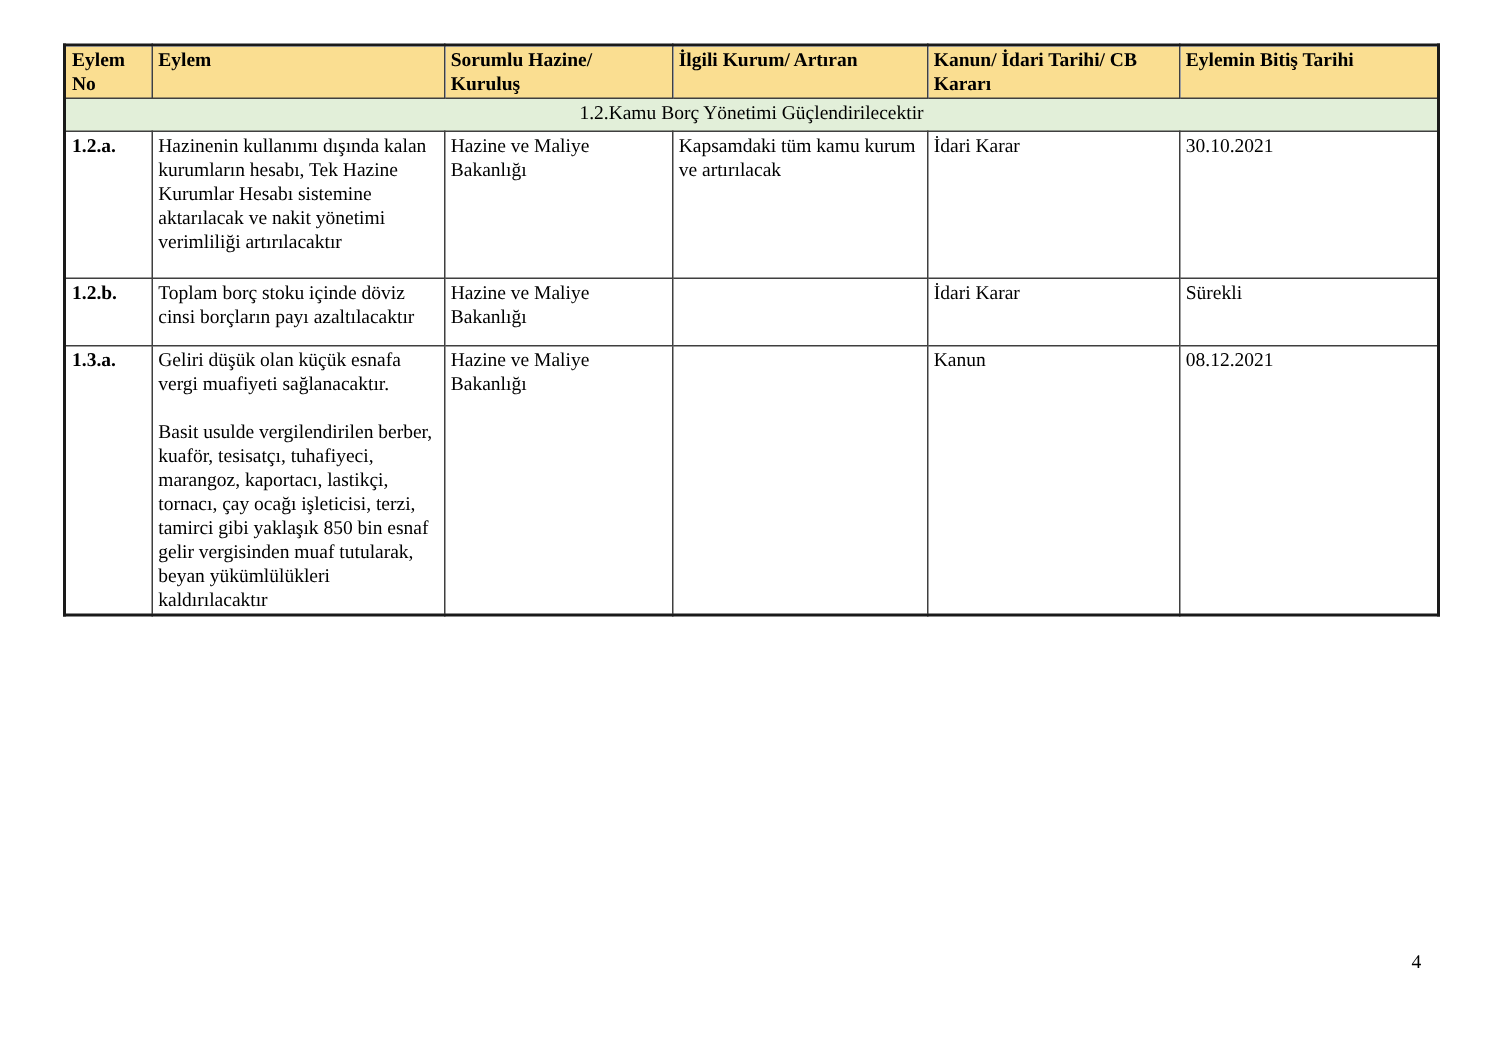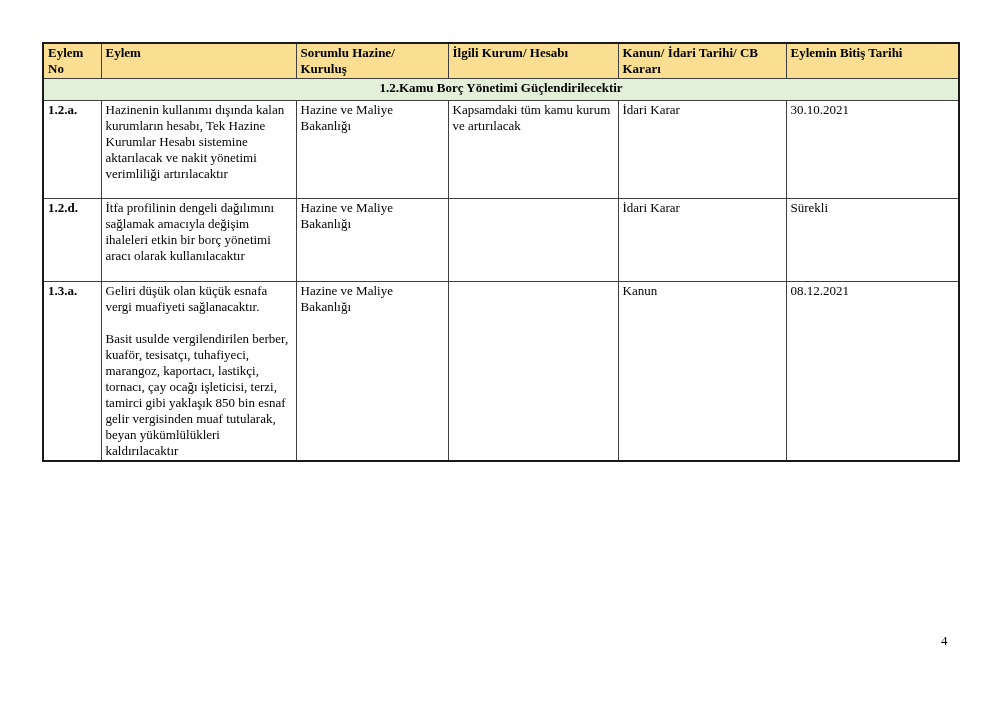--- a/index.html
+++ b/index.html
@@ -17,21 +17,21 @@
     height: 707px;
     position: relative;
     background: #ffffff;
     font-family: "Liberation Serif", "DejaVu Serif", serif;
     color: #000000;
     overflow: hidden;
   }
   table.doc-table {
     position: absolute;
     left: 42px;
-    top: 42px;
+    top: 29px;
     width: 916px;
     border-collapse: collapse;
     table-layout: fixed;
     border: 2px solid #1a1a1a;
   }
   .doc-table th,
   .doc-table td {
     border: 1px solid var(--border-col);
     vertical-align: top;
     text-align: left;
@@ -39,21 +39,21 @@
     font-size: 13px;
     line-height: 16px;
     overflow: hidden;
   }
   .doc-table th {
     background: var(--header-bg);
     font-weight: bold;
   }
   tr.section-row td {
     background: var(--section-bg);
-    font-weight: bold;
+    font-weight: normal;
     text-align: center;
     padding: 1px 2px;
   }
   td.c-no { font-weight: bold; }
   td.c-eylem { white-space: pre-wrap; }
   tr.h-header  { height: 33px; }
   tr.h-sec1    { height: 22px; }
   tr.h-r12a    { height: 98px; }
   tr.h-r12b    { height: 45px; }
   tr.h-r12c    { height: 85px; }
@@ -78,49 +78,49 @@
     <col style="width:152px">
     <col style="width:170px">
     <col style="width:168px">
     <col style="width:173px">
   </colgroup>
   <thead>
     <tr class="h-header">
       <th>Eylem No</th>
       <th>Eylem</th>
       <th>Sorumlu Hazine/ Kuruluş</th>
-      <th>İlgili Kurum/ Hesabı</th>
+      <th>İlgili Kurum/ Artıran</th>
       <th>Kanun/ İdari Tarihi/ CB Kararı</th>
       <th>Eylemin Bitiş Tarihi</th>
     </tr>
   </thead>
   <tbody>
     <tr class="section-row h-sec1">
       <td colspan="6">1.2.Kamu Borç Yönetimi Güçlendirilecektir</td>
     </tr>
 
     <tr class="h-r12a">
       <td class="c-no">1.2.a.</td>
       <td class="c-eylem">Hazinenin kullanımı dışında kalan kurumların hesabı, Tek Hazine Kurumlar Hesabı sistemine aktarılacak ve nakit yönetimi verimliliği artırılacaktır</td>
       <td>Hazine ve Maliye Bakanlığı</td>
       <td>Kapsamdaki tüm kamu kurum ve artırılacak</td>
       <td>İdari Karar</td>
       <td>30.10.2021</td>
     </tr>
 
-
-
-    <tr class="h-r12d">
-      <td class="c-no">1.2.d.</td>
-      <td class="c-eylem">İtfa profilinin dengeli dağılımını sağlamak amacıyla değişim ihaleleri etkin bir borç yönetimi aracı olarak kullanılacaktır</td>
+    <tr class="h-r12b">
+      <td class="c-no">1.2.b.</td>
+      <td class="c-eylem">Toplam borç stoku içinde döviz cinsi borçların payı azaltılacaktır</td>
       <td>Hazine ve Maliye Bakanlığı</td>
       <td></td>
       <td>İdari Karar</td>
       <td>Sürekli</td>
     </tr>
+
+
 
 
     <tr class="h-r13a">
       <td class="c-no">1.3.a.</td>
       <td class="c-eylem">Geliri düşük olan küçük esnafa vergi muafiyeti sağlanacaktır.
 
 Basit usulde vergilendirilen berber, kuaför, tesisatçı, tuhafiyeci, marangoz, kaportacı, lastikçi, tornacı, çay ocağı işleticisi, terzi, tamirci gibi yaklaşık 850 bin esnaf gelir vergisinden muaf tutularak, beyan yükümlülükleri kaldırılacaktır</td>
       <td>Hazine ve Maliye Bakanlığı</td>
       <td></td>
       <td>Kanun</td>

